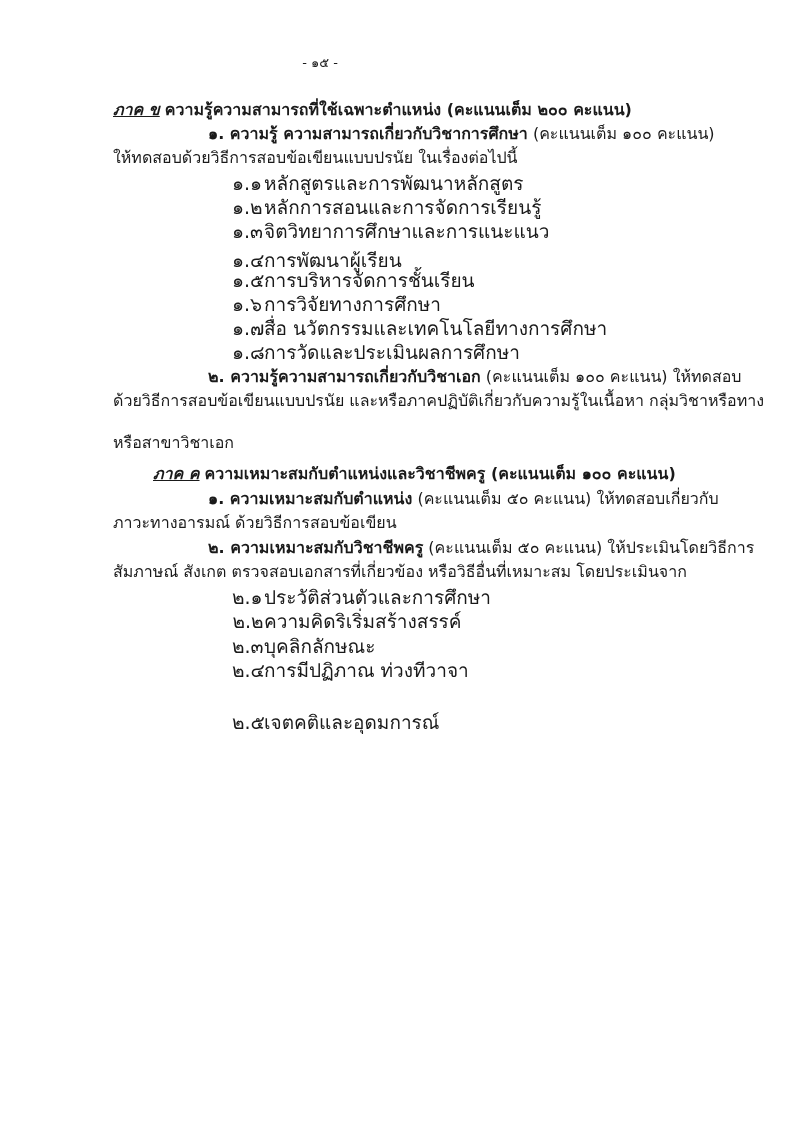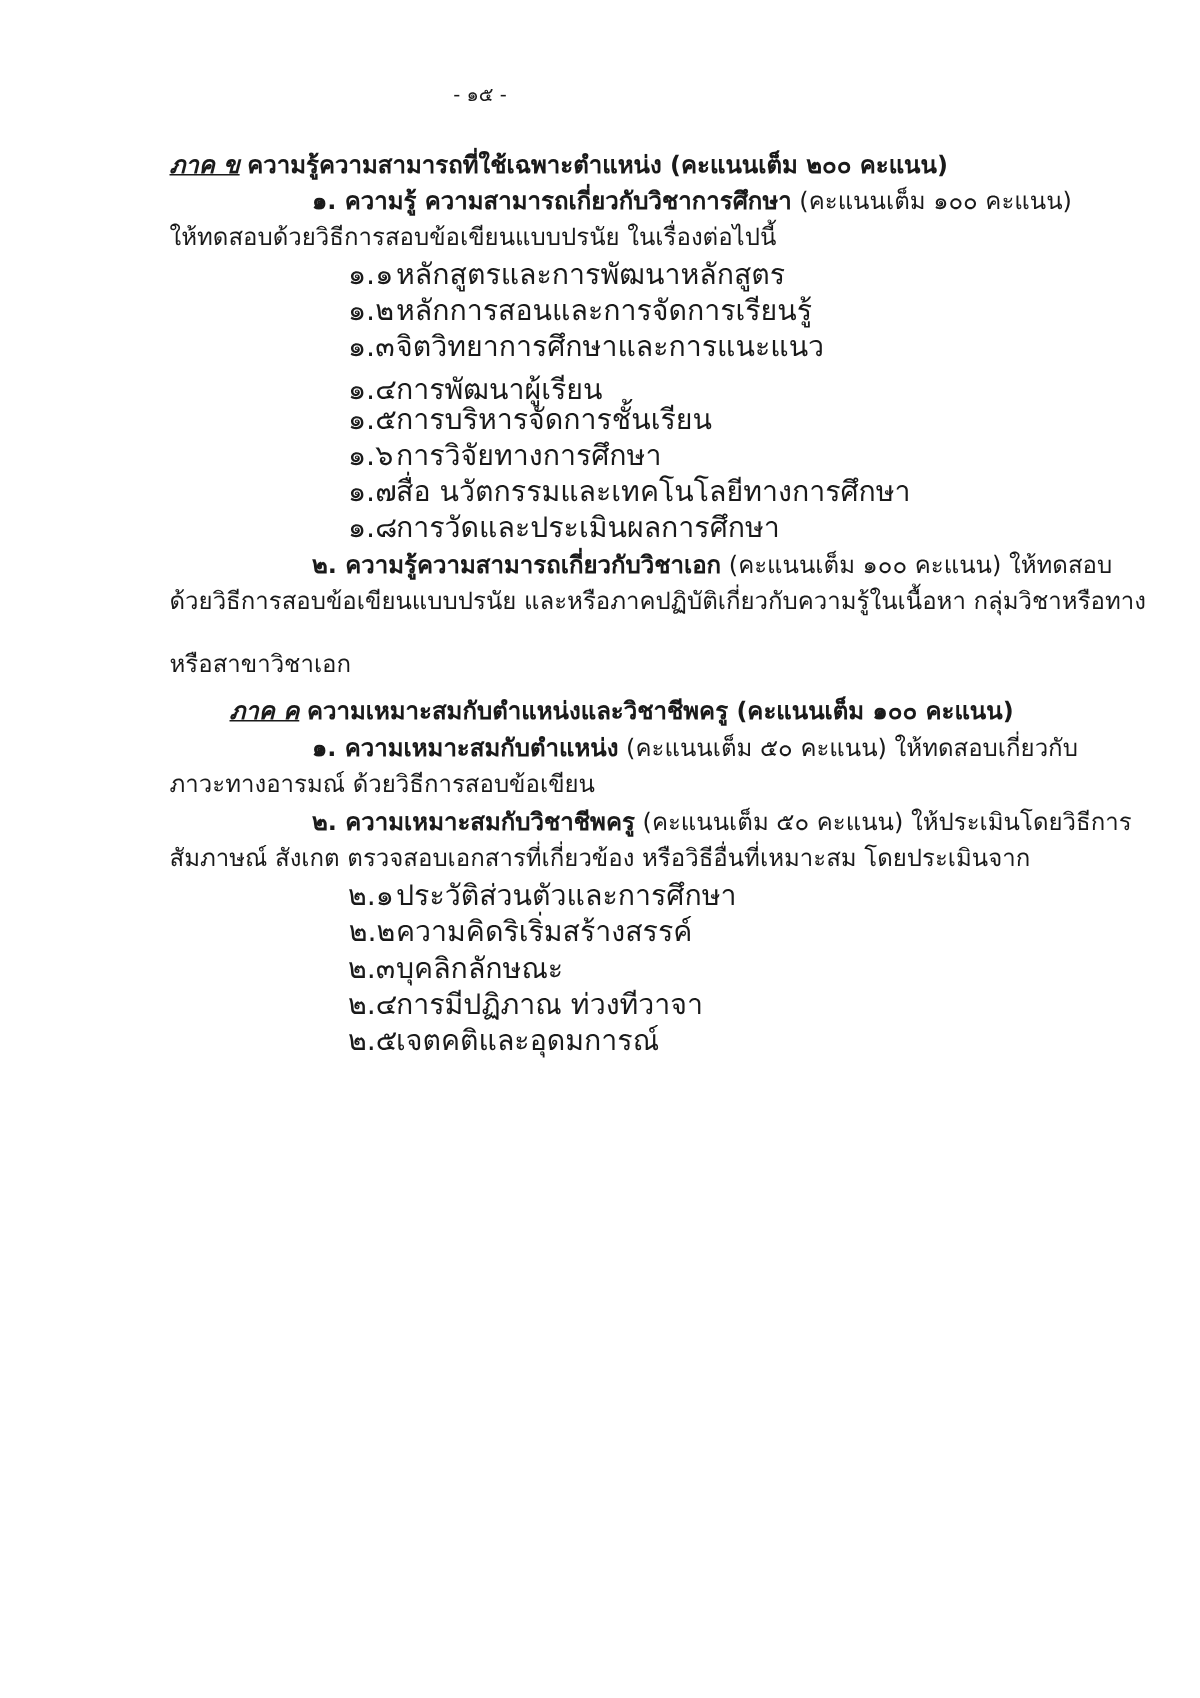--- a/index.html
+++ b/index.html
@@ -55,13 +55,13 @@
 <div class="line" style="top:538px;left:208px;">
   <span class="b">๒. ความเหมาะสมกับวิชาชีพครู</span>
   <span>(คะแนนเต็ม ๕๐ คะแนน) ให้ประเมินโดยวิธีการ</span>
 </div>
 <div class="line" style="top:562px;left:113px;">สัมภาษณ์ สังเกต ตรวจสอบเอกสารที่เกี่ยวข้อง หรือวิธีอื่นที่เหมาะสม โดยประเมินจาก</div>
 
 <div class="item" style="top:587px;"><span class="num">๒.๑</span><span>ประวัติส่วนตัวและการศึกษา</span></div>
 <div class="item" style="top:611px;text-align:center;"><span class="num">๒.๒</span><span>ความคิดริเริ่มสร้างสรรค์</span></div>
 <div class="item" style="top:636px;"><span class="num">๒.๓</span><span>บุคลิกลักษณะ</span></div>
 <div class="item" style="top:660px;"><span class="num">๒.๔</span><span>การมีปฏิภาณ ท่วงทีวาจา</span></div>
-<div class="item" style="top:684px;"><span class="num">๒.๕</span><span>เจตคติและอุดมการณ์</span></div>
+<div class="item" style="top:712px;"><span class="num">๒.๕</span><span>เจตคติและอุดมการณ์</span></div>
 
 </body></html>

